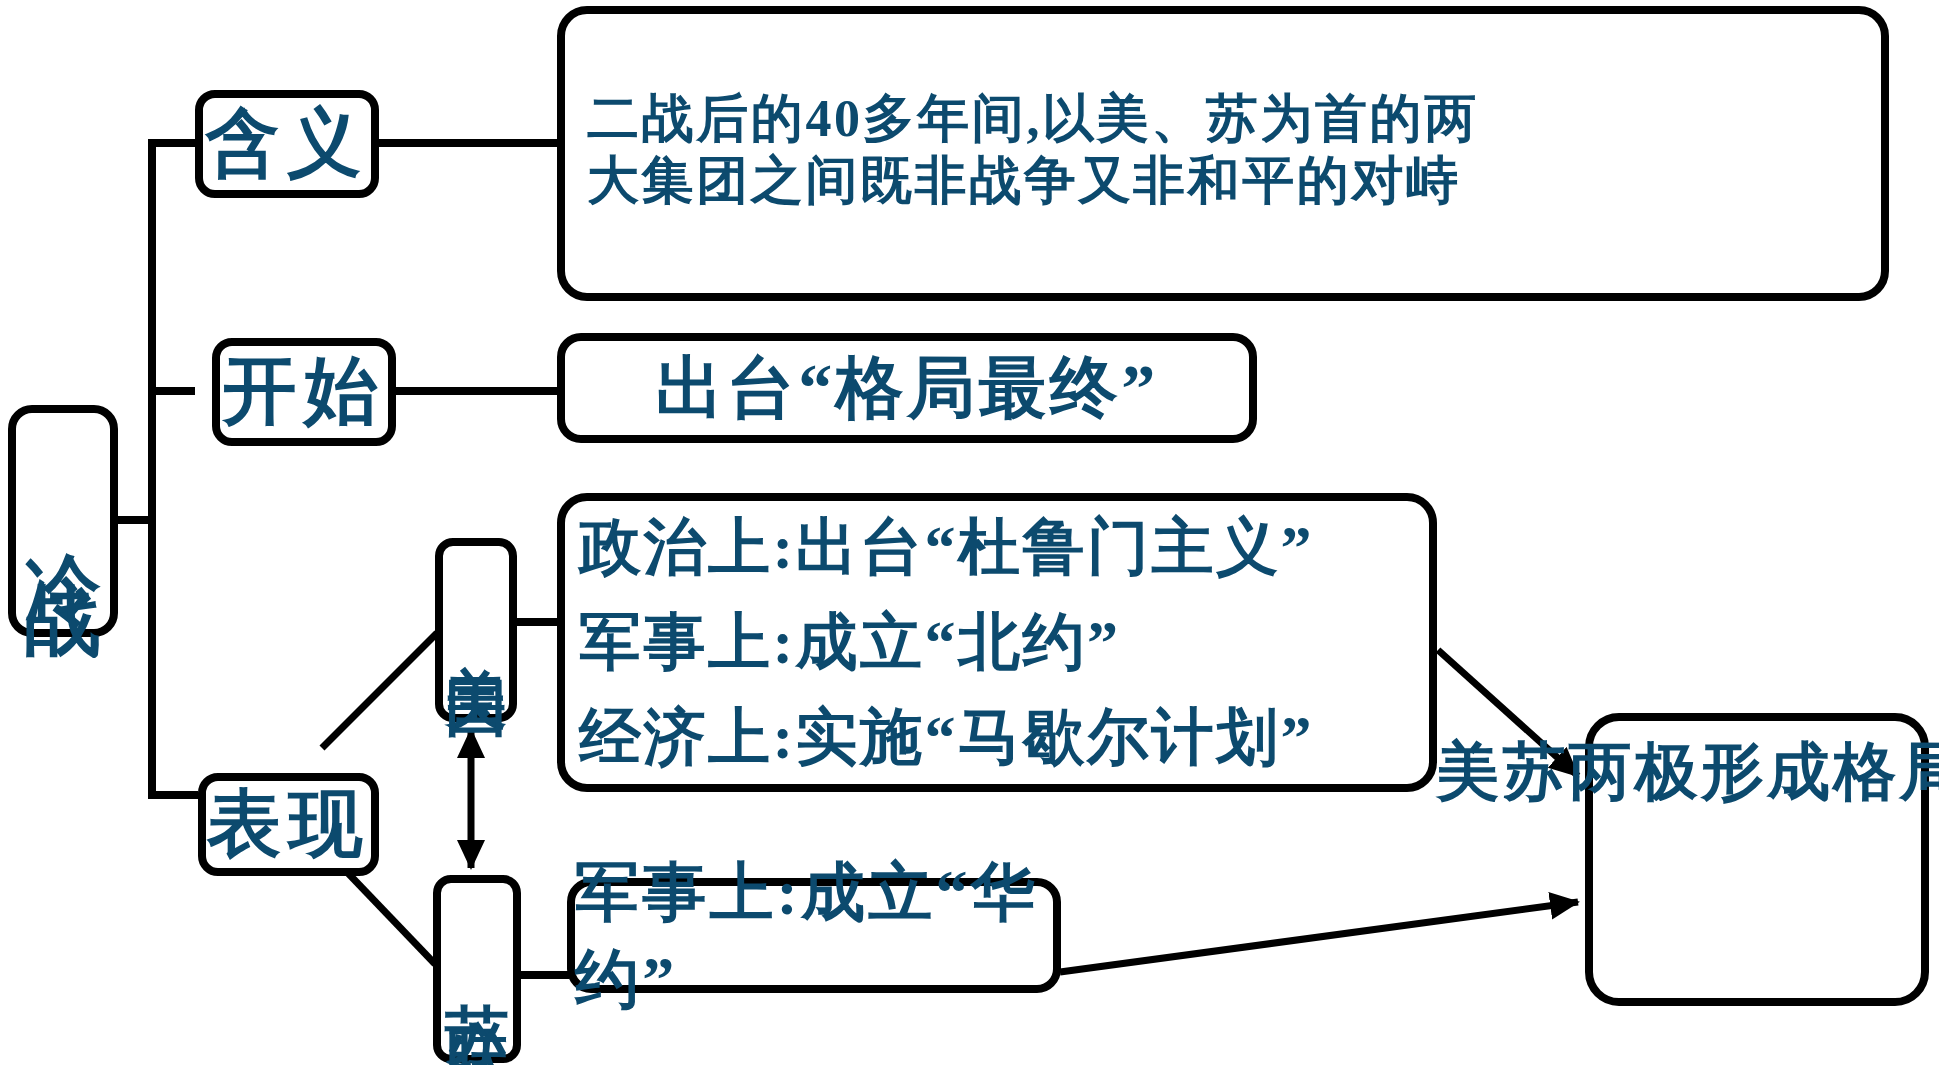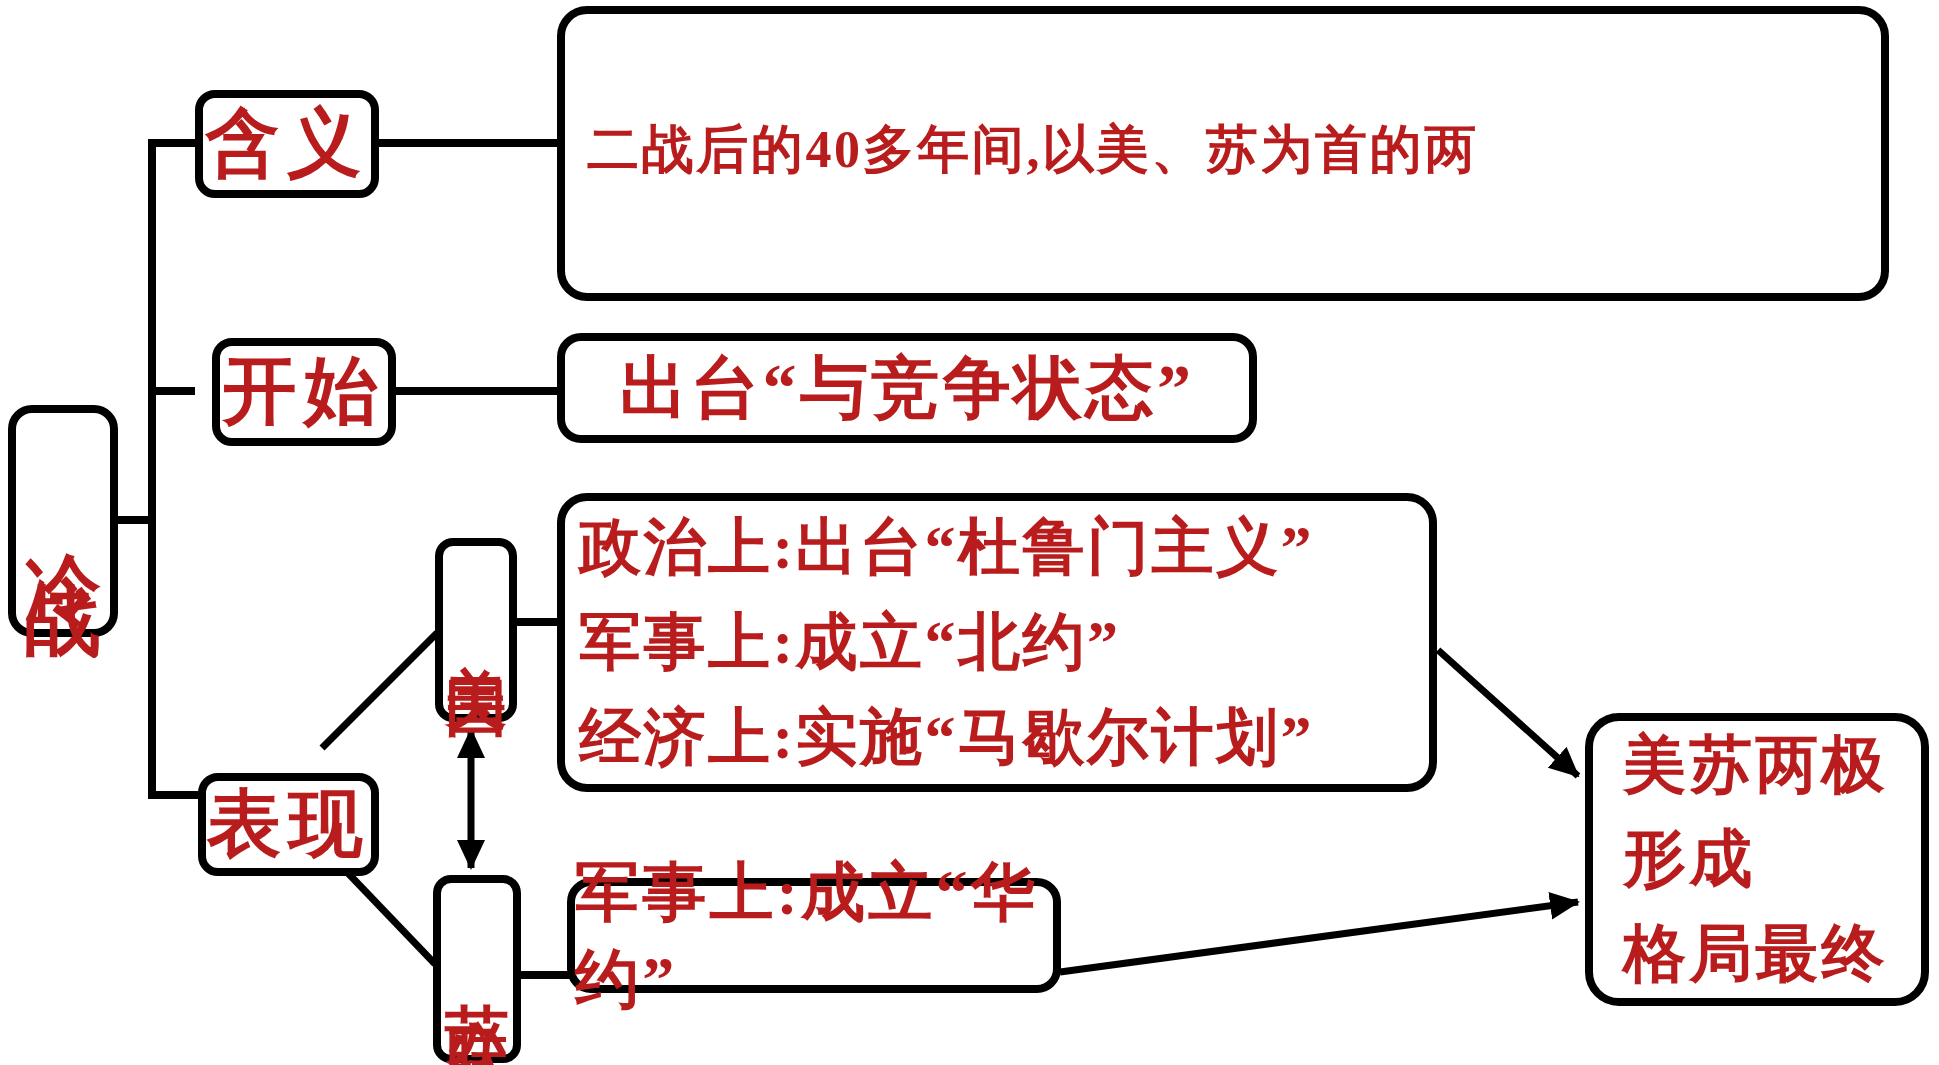--- a/index.html
+++ b/index.html
@@ -1,21 +1,21 @@
 <!DOCTYPE html>
 <html><head>
 <meta charset="utf-8">
 <style>
   html,body{margin:0;padding:0;background:#fff;}
   #canvas{
     position:relative;
     width:1939px;height:1065px;
     background:#fff;
     font-family:"Liberation Serif","DejaVu Serif",serif;
-    color:#b91c1c;
+    color:#0c4a6e;
     overflow:hidden;
     text-decoration:underline;
   }
   .box{
     position:absolute;
     border:8px solid #000;
     border-radius:26px;
     background:#fff;
     box-sizing:border-box;
     display:flex;
@@ -48,21 +48,21 @@
   #box-usa-content{
     left:557px;top:487px;width:880px;height:299px;
     flex-direction:column;align-items:flex-start;justify-content:center;
     padding:2px 10px 2px 14px;font-size:62px;line-height:1.53;letter-spacing:0.04em;
     border-radius:30px;
     margin-top:6px;
   }
   #box-ussr-content{left:567px;top:878px;width:494px;height:115px;font-size:64px;letter-spacing:0.05em;border-radius:24px;}
   #box-result{
     left:1585px;top:713px;width:344px;height:293px;
-    flex-direction:column;align-items:flex-start;justify-content:center;
+    flex-direction:row;align-items:flex-start;justify-content:center;
     padding:4px 10px 4px 30px;font-size:63px;line-height:1.5;letter-spacing:0.05em;
     border-radius:34px;
   }
   .line{display:block;white-space:nowrap;}
   svg#wires{position:absolute;left:0;top:0;}
 </style>
 </head>
 <body>
 
 <div id="canvas">
@@ -89,23 +89,24 @@
   </svg>
 
   <div class="box vtext" id="coldwar">冷战</div>
 
   <div class="box label-box" id="lbl-meaning">含义</div>
   <div class="box label-box" id="lbl-start">开始</div>
   <div class="box label-box" id="lbl-manifest">表现</div>
 
   <div class="box" id="box-meaning">
     <span class="line">二战后的40多年间,以美、苏为首的两</span>
+    <span class="line">大集团之间既非战争又非和平的对峙</span>
   </div>
 
-  <div class="box" id="box-start-content">出台“与竞争状态”</div>
+  <div class="box" id="box-start-content">出台“格局最终”</div>
 
   <div class="box vtext" id="lbl-usa">美国</div>
   <div class="box" id="box-usa-content">
     <span class="line">政治上:出台“杜鲁门主义”</span>
     <span class="line">军事上:成立“北约”</span>
     <span class="line">经济上:实施“马歇尔计划”</span>
   </div>
 
   <div class="box vtext" id="lbl-ussr">苏联</div>
   <div class="box" id="box-ussr-content">军事上:成立“华约”</div>

